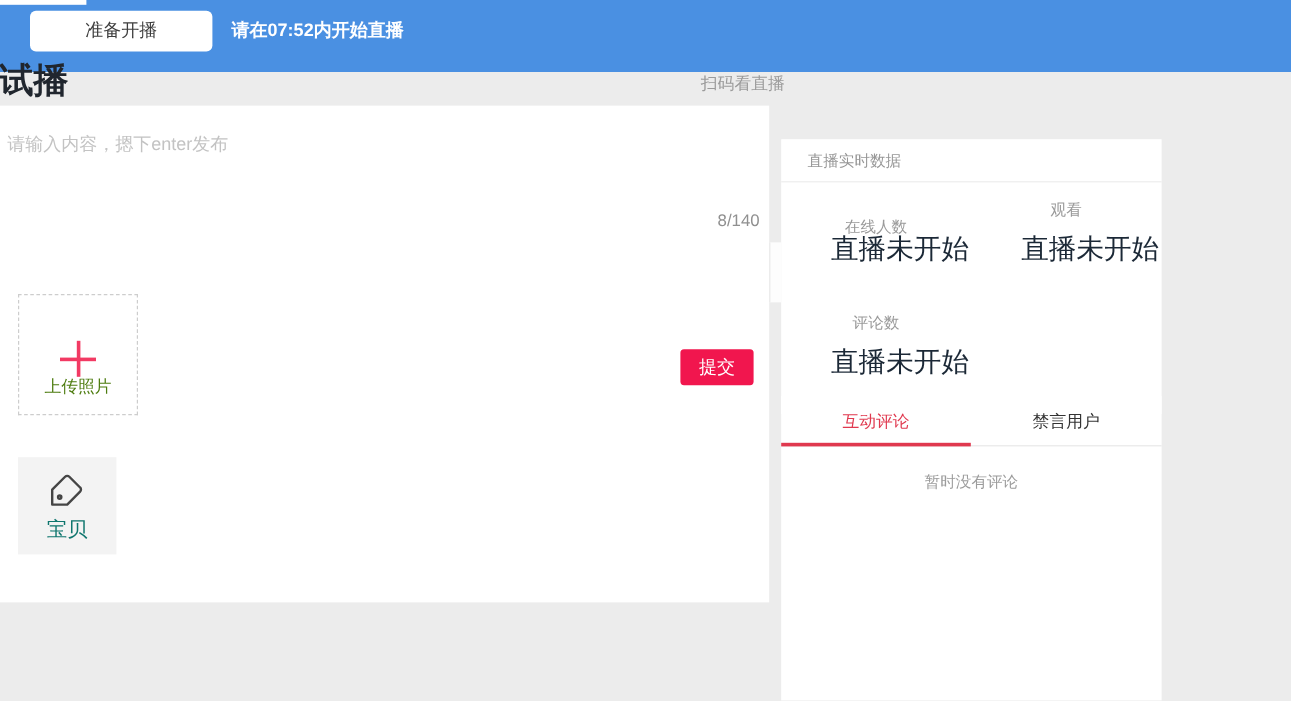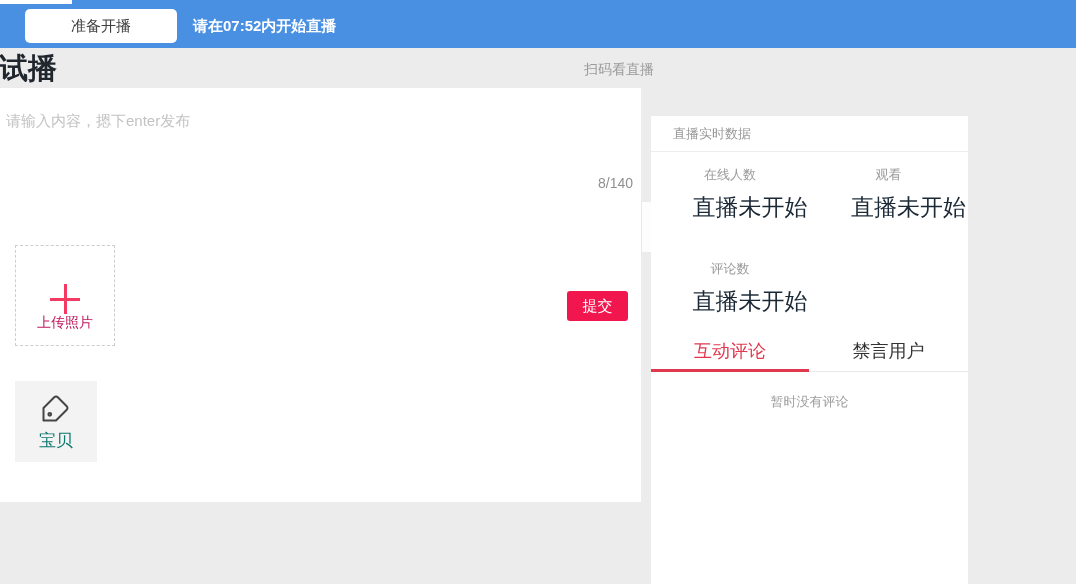--- a/index.html
+++ b/index.html
@@ -9,21 +9,21 @@
     --plus-pink:#f23a63;
     --stat-value-dark:#1b2836;
     --page-bg-gray:#ececec;
   }
   *{margin:0;padding:0;box-sizing:border-box;}
   html,body{width:1076px;height:584px;}
   body{font-family:"Liberation Sans","DejaVu Sans",sans-serif;background:var(--page-bg-gray);}
   .stage{position:relative;width:1076px;height:584px;background:var(--page-bg-gray);overflow:hidden;}
 
   
-  .topbar{position:absolute;left:0;top:0;width:1076px;height:48px;background:var(--topbar-blue);}
+  .topbar{position:absolute;left:0;top:0;width:1076px;height:60px;background:var(--topbar-blue);}
   .corner-artifact{position:absolute;left:0;top:0;width:72px;height:4px;background:#fff;}
   .prepare-btn{position:absolute;left:25px;top:9px;width:152px;height:34px;background:#fff;border:none;
     border-radius:5px;font-size:15px;color:#3d3d3d;text-align:center;line-height:34px;cursor:pointer;
     font-family:inherit;}
   .countdown{position:absolute;left:193px;top:0;height:52px;line-height:52px;color:#fff;
     font-size:15px;font-weight:bold;}
 
   
   .page-title{position:absolute;left:-1px;top:51px;font-size:29px;line-height:34px;color:#20262e;}
   .qr-link{position:absolute;left:584px;top:61px;font-size:14px;color:#9b9b9b;cursor:pointer;}
@@ -32,46 +32,46 @@
   .left-panel{position:absolute;left:0;top:88px;width:641px;height:414px;background:#fff;}
   .comment-input{position:absolute;left:6px;top:22px;width:590px;height:88px;border:none;outline:none;
     resize:none;font-size:15px;line-height:22px;color:#333;background:transparent;font-family:inherit;}
   .comment-input::placeholder{color:#c3c3c3;opacity:1;}
   .char-counter{position:absolute;right:8px;top:87px;font-size:14px;color:#909090;}
   .upload-box{position:absolute;left:15px;top:157px;width:100px;height:101px;border:1px dashed #cdcdcd;
     background:#fff;cursor:pointer;}
   .plus{position:absolute;left:50%;top:38px;width:30px;height:30px;transform:translateX(-50%);}
   .plus::before{content:"";position:absolute;left:0;top:13.5px;width:30px;height:3px;background:var(--plus-pink);}
   .plus::after{content:"";position:absolute;left:13.5px;top:0;width:3px;height:30px;background:var(--plus-pink);}
-  .upload-label{position:absolute;left:0;top:68px;width:100%;text-align:center;font-size:14px;color:#be185d;}
+  .upload-label{position:absolute;left:0;top:68px;width:100%;text-align:center;font-size:14px;color:#4d7c0f;}
   .submit-btn{position:absolute;left:567px;top:203px;width:61px;height:30px;background:var(--accent-red);
     color:#fff;border:none;border-radius:3px;font-size:15px;cursor:pointer;font-family:inherit;}
   .product-box{position:absolute;left:15px;top:293px;width:82px;height:81px;background:#f3f3f3;
     text-align:center;cursor:pointer;}
   .product-box svg{margin-top:12px;transform:scaleY(-1);}
   .product-label{display:block;margin-top:2px;font-size:17px;color:#0f766e;}
 
   
   .divider-handle{position:absolute;left:641px;top:202px;width:10px;height:50px;background:#fdfdfd;
     border-left:1px solid #e9e9e9;}
 
   
   .stats-card{position:absolute;left:651px;top:88px;width:317px;height:229px;background:#fff;margin-top:28px;}
   .stats-header{height:36px;line-height:36px;padding-left:22px;font-size:13px;color:#979797;
     border-bottom:1px solid #ededed;}
   .stat-label{position:absolute;width:158px;text-align:center;font-size:13px;color:#9a9a9a;}
   .stat-value{position:absolute;width:158px;text-align:center;font-size:23px;color:var(--stat-value-dark);padding-left:40px;}
-  .s-l1{left:0;top:50px;font-family:Liberation Mono, monospace;}  .s-l2{left:158px;top:50px;width:159px;}
+  .s-l1{left:0;top:64px;font-family:Liberation Mono, monospace;}  .s-l2{left:158px;top:50px;width:159px;}
   .s-v1{left:0;top:76px;}  .s-v2{left:158px;top:76px;width:159px;}
   .s-l3{left:0;top:144px;} .s-v3{left:0;top:170px;}
 
   
   .comments-card{position:absolute;left:651px;top:330px;width:317px;height:254px;background:#fff;}
   .tab-bar{position:relative;height:42px;border-bottom:1px solid #e8e8e8;}
-  .tab{position:absolute;top:0;height:42px;line-height:42px;text-align:center;font-size:18px;cursor:pointer;}
+  .tab{position:absolute;top:0;height:42px;line-height:42px;text-align:center;font-size:14px;cursor:pointer;}
   .tab-1{left:0;width:158px;color:var(--tab-active-red);}
   .tab-2{left:158px;width:159px;color:#333;}
   .tab-underline{position:absolute;left:0;bottom:-1px;width:158px;height:3px;background:var(--tab-active-red);}
   .empty-msg{position:absolute;left:0;top:63px;width:100%;text-align:center;font-size:13px;color:#9c9c9c;}
 </style>
 </head>
 <body>
 
 <div class="stage">
 

